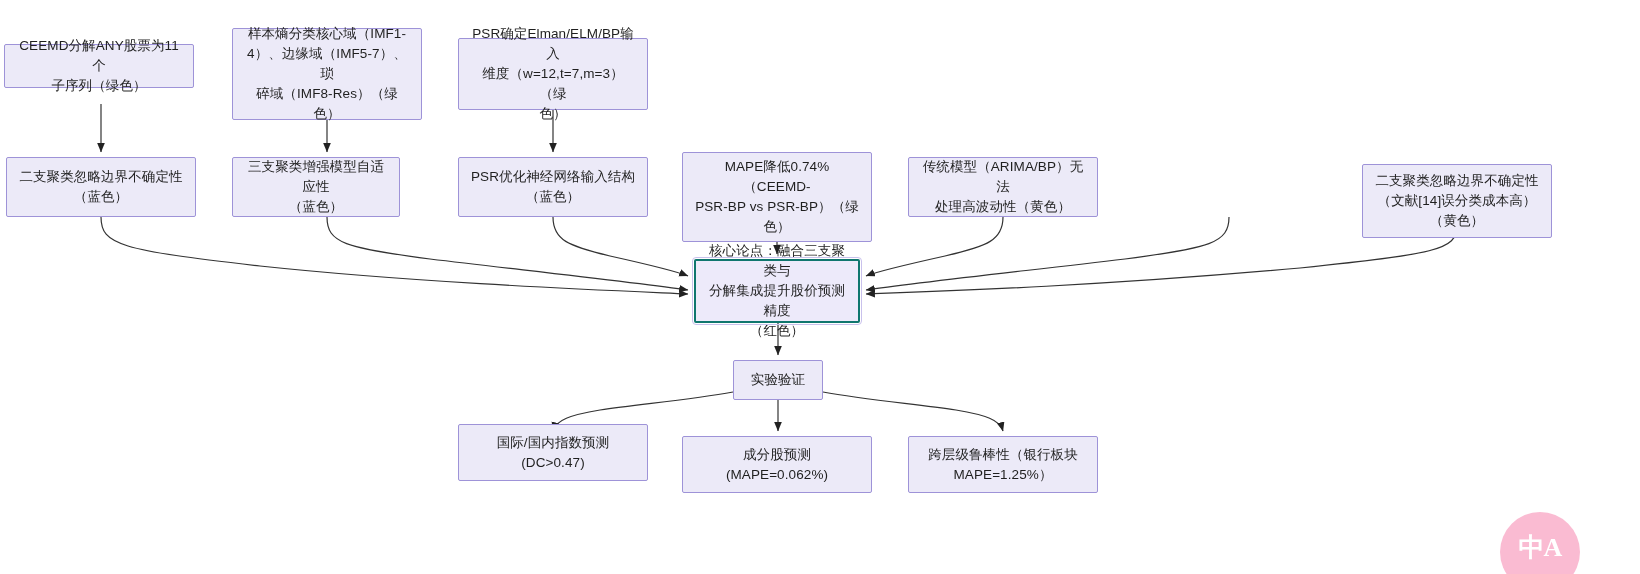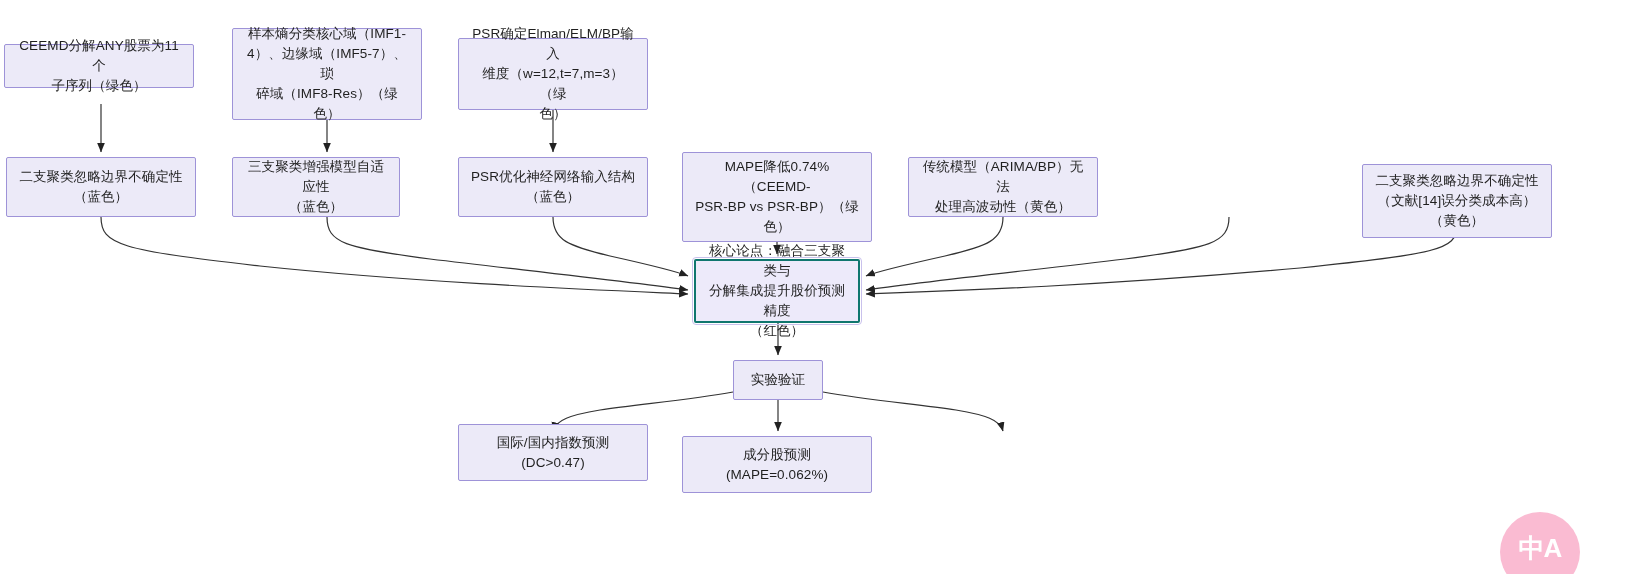--- a/index.html
+++ b/index.html
@@ -73,21 +73,21 @@
     display: flex;
     align-items: center;
     justify-content: center;
     color: #ffffff;
     font-size: 26px;
     line-height: 26px;
     font-weight: bold;
     letter-spacing: -1px;
     overflow: hidden;
   }
-  .watermark span { display: block; transform: translateY(-4px); }
+  .watermark span { display: block; transform: translateY(-4px); font-family: Liberation Serif, serif; }
 </style>
 </head>
 <body>
 
 <div id="canvas">
 
   <svg id="edge-layer" viewBox="0 0 1640 574" xmlns="http://www.w3.org/2000/svg">
     <defs>
       <marker id="arrow" markerWidth="9" markerHeight="9" refX="7.4" refY="3.2" orient="auto" markerUnits="strokeWidth">
         <path d="M0,0 L7.6,3.2 L0,6.4 z" fill="#222222"></path>
@@ -170,18 +170,22 @@
   </div>
 
   <div class="node" style="left:458px;top:424px;width:190px;height:57px;">
     <span class="node-text">国际/国内指数预测
 (DC&gt;0.47)</span>
   </div>
   <div class="node" style="left:682px;top:436px;width:190px;height:57px;">
     <span class="node-text">成分股预测
 (MAPE=0.062%)</span>
   </div>
+  <div class="node" style="left:908px;top:436px;width:190px;height:57px;">
+    <span class="node-text">跨层级鲁棒性（银行板块
+MAPE=1.25%）</span>
+  </div>
 
   <div class="watermark">
     <span>中A</span>
   </div>
 
 </div>
 
 </body></html>

